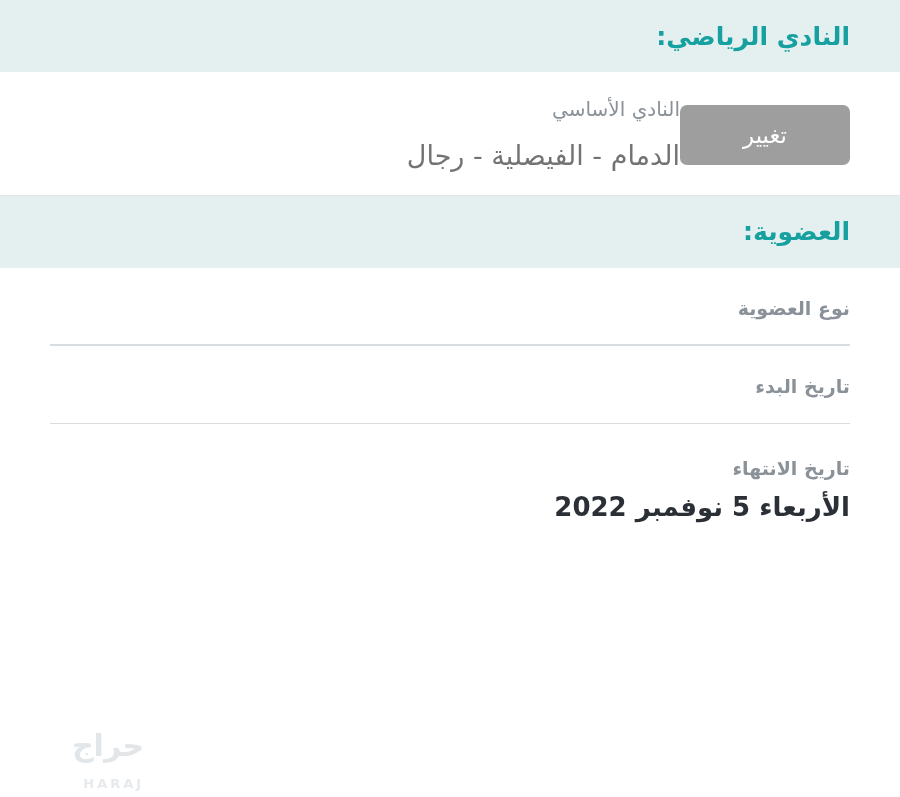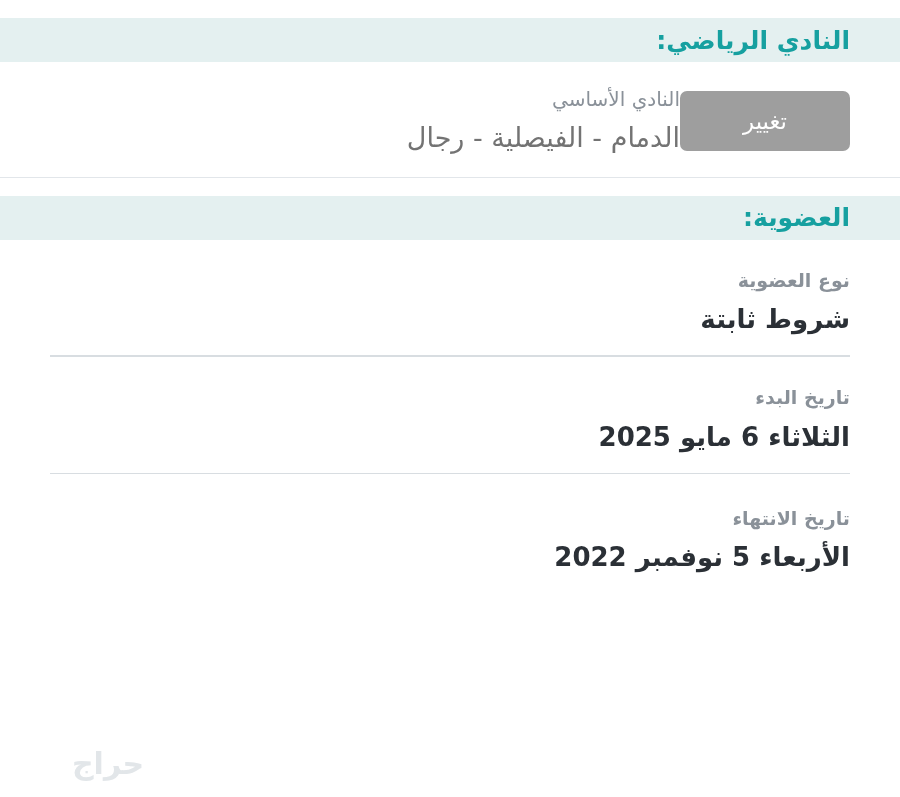--- a/index.html
+++ b/index.html
@@ -19,27 +19,26 @@
     width: 900px;
     height: 797px;
     position: relative;
     background: #ffffff;
     box-sizing: border-box;
   }
 
   
   .section-header {
     background: #e4f0f0;
-    height: 44px;
+    height: 72px;
     display: flex;
     align-items: center;
     justify-content: flex-start;
     padding: 0 50px;
     box-sizing: border-box;
-    margin-top: 18px;
   }
   .section-header .title {
     color: #16a0a0;
     font-size: 25px;
     font-weight: bold;
     letter-spacing: 0px;
     white-space: nowrap;
   }
 
   
@@ -80,21 +79,21 @@
     background: #ffffff;
   }
   .club-texts {
     text-align: right;
     flex: 1;
   }
   .club-label {
     color: #8a9199;
     font-size: 20px;
     line-height: 1.5;
-    margin-bottom: 4px;
+    margin-bottom: 12px;
   }
   .club-value {
     color: #737373;
     font-size: 27px;
     line-height: 1.5;
     white-space: nowrap;
   }
   .change-btn {
     background: #9e9e9e;
     color: #ffffff;
@@ -153,29 +152,27 @@
   </div>
 
   <div class="thin-sep"></div>
 
   <div class="section-header">
     <span class="title">العضوية:</span>
   </div>
 
   <div class="field-row" style="padding-top:26px;">
     <div class="field-label">نوع العضوية</div>
-    <div class="field-value">شروط ثابتة</div>
   </div>
   <div class="divider"></div>
 
   <div class="divider"></div>
 
   <div class="field-row" style="padding-top:26px;">
     <div class="field-label">تاريخ البدء</div>
-    <div class="field-value">الثلاثاء 6 مايو 2025</div>
   </div>
   <div class="divider"></div>
 
   <div class="field-row" style="padding-top:30px;">
     <div class="field-label">تاريخ الانتهاء</div>
     <div class="field-value">الأربعاء 5 نوفمبر 2022</div>
   </div>
 
   <div class="watermark">
     <span>حراج</span>

